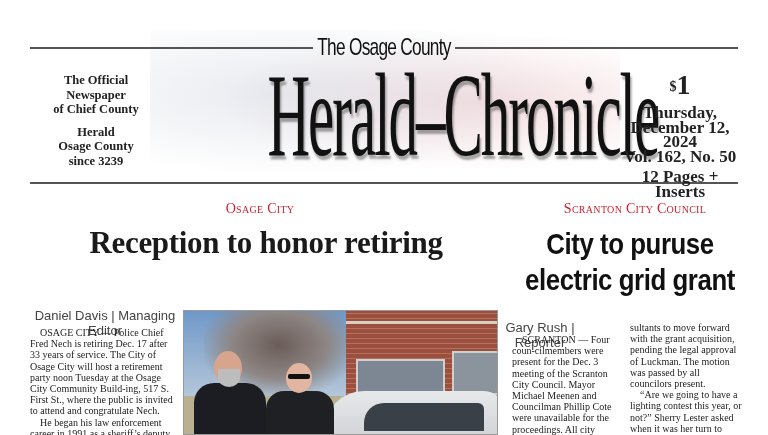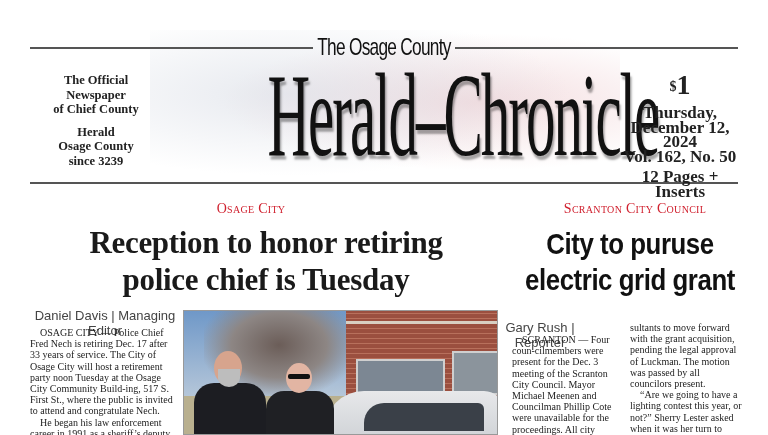--- a/index.html
+++ b/index.html
@@ -76,24 +76,23 @@
 <div class="abs right-blurb">
   <div class="price"><sup>$</sup><span>1</span></div>
   <div class="rb-gap"></div>
   <div class="rb-line">Thursday,</div>
   <div class="rb-line">December 12, 2024</div>
   <div class="rb-line">Vol. 162, No. 50</div>
   <div class="rb-gap"></div>
   <div class="rb-line">12 Pages + Inserts</div>
 </div>
 
-<div class="abs section-label" style="left:31px;width:440px;top:201px;">Osage City</div>
+<div class="abs section-label" style="left:40px;width:440px;top:201px;">Osage City</div>
 <div class="abs headline-serif" style="left:36px;width:460px;top:224px;">
   <div>Reception to honor retiring</div>
-  <div>police chief is Tuesday</div>
 </div>
 <div class="abs byline" style="left:30px;width:150px;top:308px;">Daniel Davis | Managing Editor</div>
 <div class="abs body-col" style="left:30px;width:148px;top:327px;">
   <p>OSAGE CITY — Police Chief Fred Nech is retiring Dec. 17 after 33 years of service. The City of Osage City will host a retirement party noon Tuesday at the Osage City Community Build-ing, 517 S. First St., where the public is invited to attend and congratulate Nech.</p>
   <p>He began his law enforcement career in 1991 as a sheriff’s deputy for Pratt County. In 1996, Nech left for Osage City where he had a friend</p>
 </div>
 
 <div class="abs photo" title="Two police officers shaking hands in front of a brick building and a patrol car">
   <div class="sky"></div>
   <div class="trees"></div>

